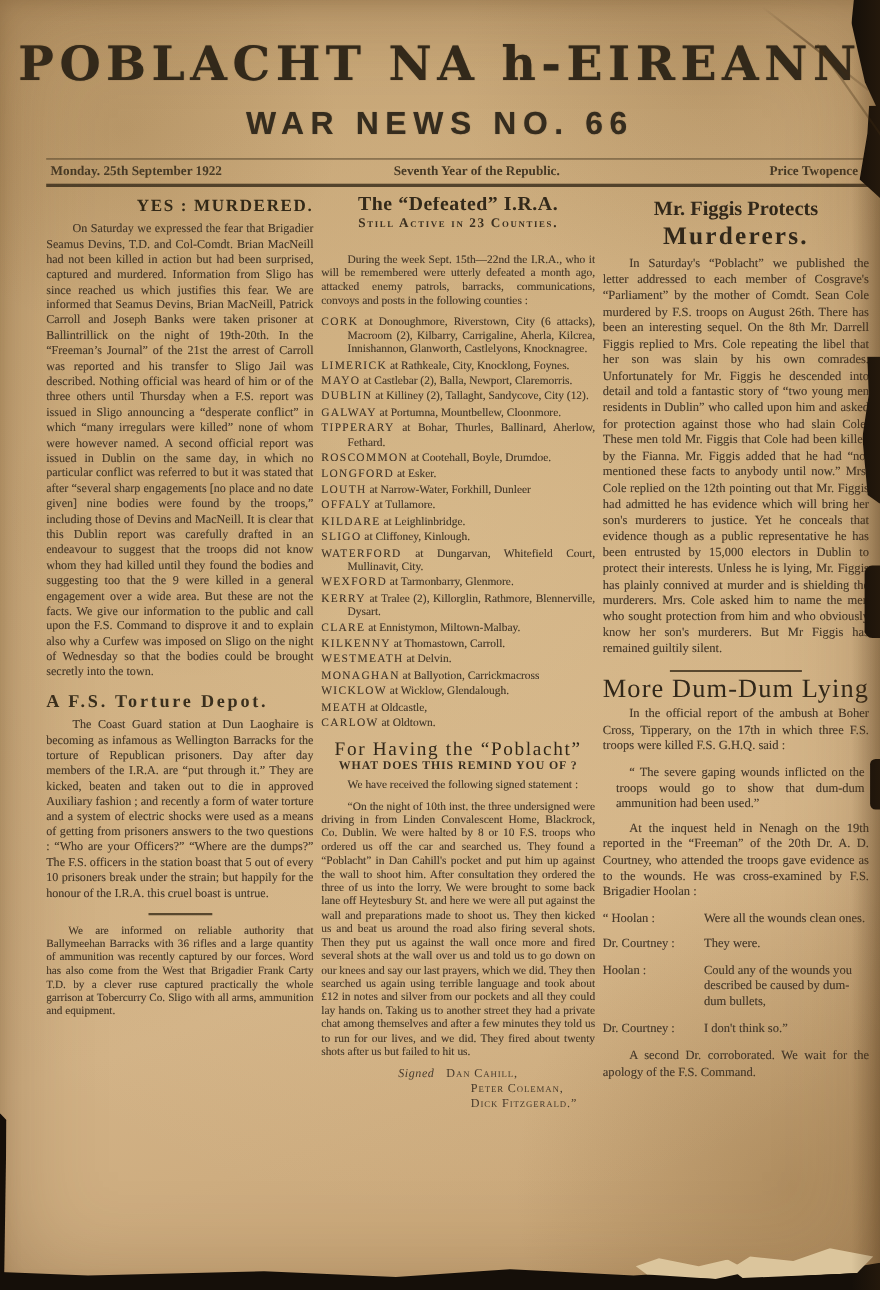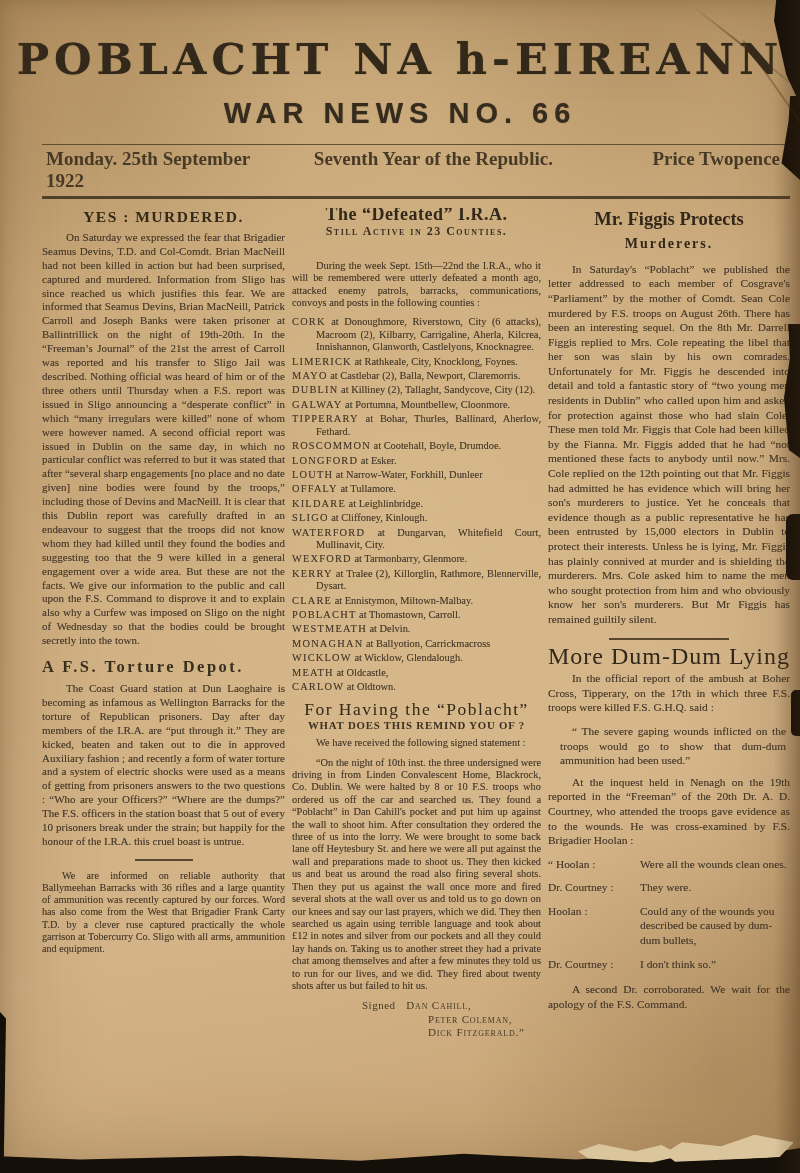--- a/index.html
+++ b/index.html
@@ -34,64 +34,64 @@
     margin-top:13px;font-family:"Liberation Sans", sans-serif;font-weight:700;
     font-size:29px;letter-spacing:6px;color:#352c1e;
     text-shadow:0 0 1px rgba(53,44,30,.5);
   }
   
   .dateline{
     margin:14px 10px 0 42px;display:flex;align-items:baseline;
     border-top:1.5px solid rgba(72,58,36,.8);
     border-bottom:3px solid rgba(62,49,30,.85);
     padding:3px 4px 4px 4px;
-    font-weight:700;font-size:19px;color:#473a26;
+    font-weight:700;font-size:12px;color:#473a26;
   }
   .dl-left{flex:1.2;text-align:left;}
   .dl-center{flex:1.4;text-align:center;}
   .dl-right{flex:1;text-align:right;padding-right:6px;}
   
   .columns{
     display:flex;gap:7px;padding:9px 10px 0 42px;height:952px;overflow:hidden;
   }
   .col{overflow:hidden;}
   .col1{width:243px;font-size:11px;line-height:13.9px;}
   .col2{width:249px;font-size:10.4px;line-height:12.4px;}
   .col3{flex:1;font-size:11.4px;line-height:14.6px;}
   p{margin:0 0 7px 0;text-indent:24px;text-align:justify;
     text-shadow:0 0 .5px rgba(70,57,42,.45);}
   .small{font-size:10.2px;line-height:12.2px;text-indent:20px;}
   
-  .c1h1{margin:2px 0 7px;text-align:center;font-size:15.5px;font-weight:700;
+  .c1h1{margin:2px 0 7px;text-align:right;font-size:15.5px;font-weight:700;
         letter-spacing:1.5px;color:#332917;}
   .c1h2{margin:12px 0 8px;font-size:16.5px;font-weight:700;
         letter-spacing:2.5px;color:#3a2f1d;}
   .c2h1{margin:0 0 5px;text-align:center;font-size:18px;font-weight:700;
         letter-spacing:.5px;color:#33291a;}
   .c2sub{margin:0 0 22px;text-align:center;font-variant:small-caps;font-weight:700;
         font-size:12px;letter-spacing:1.5px;color:#3c3020;}
   .c2h2{margin:10px 0 3px;text-align:center;font-size:17.5px;font-weight:400;
         letter-spacing:1.5px;color:#33291a;}
   .c2sub2{margin:0 0 6px;text-align:center;font-weight:700;font-size:10.8px;
         letter-spacing:.8px;color:#3c3020;}
   .c3h1{margin:0;text-align:center;font-size:18.5px;font-weight:700;color:#32281a;line-height:1.25;}
-  .c3h1b{margin:6px 0 10px;text-align:center;font-size:14px;font-weight:700;
+  .c3h1b{margin:6px 0 10px;text-align:center;font-size:23px;font-weight:700;
         letter-spacing:2px;color:#32281a;}
   .c3h2{margin:9px 0 8px;text-align:left;font-size:24px;font-weight:400;
         letter-spacing:1px;color:#32281a;}
   .short-rule{width:58px;border-top:2px solid rgba(66,52,30,.85);margin:10px auto 9px;}
   .mid-rule{width:120px;border-top:2px solid rgba(66,52,30,.85);margin:11px auto 9px;}
   
   .county-item{margin:0 0 2px 0;padding-left:24px;text-indent:-24px;text-align:justify;
         text-shadow:0 0 .5px rgba(70,57,42,.45);}
   .county-name{letter-spacing:1.2px;}
   
   .sigs{margin:6px 0 0 70px;font-size:11px;}
   .sig-row{margin:1px 0;}
-  .sig-label{letter-spacing:.5px;}
+  .sig-label{font-style:italic;letter-spacing:.5px;}
   .sig-name{font-variant:small-caps;letter-spacing:.8px;padding-left:8px;}
   .sig-indent{padding-left:58px;}
   
   .quote{padding:2px 4px 0 12px;text-indent:12px;}
   .qa-row{display:flex;gap:4px;margin:9px 0;text-shadow:0 0 .5px rgba(70,57,42,.45);}
   .qa-speaker{flex:0 0 88px;}
   .qa-text{flex:1;}
   .final-para{margin-top:11px;}
   
   .dark{position:absolute;background:#150f09;}
@@ -178,21 +178,21 @@
   <div class="county-item"><span class="county-name">SLIGO</span> <span class="county-rest">at Cliffoney, Kinlough.</span></div>
 
   <div class="county-item"><span class="county-name">WATERFORD</span> <span class="county-rest">at Dungarvan, Whitefield Court, Mullinavit, City.</span></div>
 
   <div class="county-item"><span class="county-name">WEXFORD</span> <span class="county-rest">at Tarmonbarry, Glenmore.</span></div>
 
   <div class="county-item"><span class="county-name">KERRY</span> <span class="county-rest">at Tralee (2), Killorglin, Rathmore, Blennerville, Dysart.</span></div>
 
   <div class="county-item"><span class="county-name">CLARE</span> <span class="county-rest">at Ennistymon, Miltown-Malbay.</span></div>
 
-  <div class="county-item"><span class="county-name">POBLACHT</span> <span class="county-rest">at Thomastown, Carroll.</span></div>
+  <div class="county-item"><span class="county-name">KILKENNY</span> <span class="county-rest">at Thomastown, Carroll.</span></div>
 
   <div class="county-item"><span class="county-name">WESTMEATH</span> <span class="county-rest">at Delvin.</span></div>
 
   <div class="county-item"><span class="county-name">MONAGHAN</span> <span class="county-rest">at Ballyotion, Carrickmacross</span></div>
 
   <div class="county-item"><span class="county-name">WICKLOW</span> <span class="county-rest">at Wicklow, Glendalough.</span></div>
 
   <div class="county-item"><span class="county-name">MEATH</span> <span class="county-rest">at Oldcastle,</span></div>
 
   <div class="county-item"><span class="county-name">CARLOW</span> <span class="county-rest">at Oldtown.</span></div>

